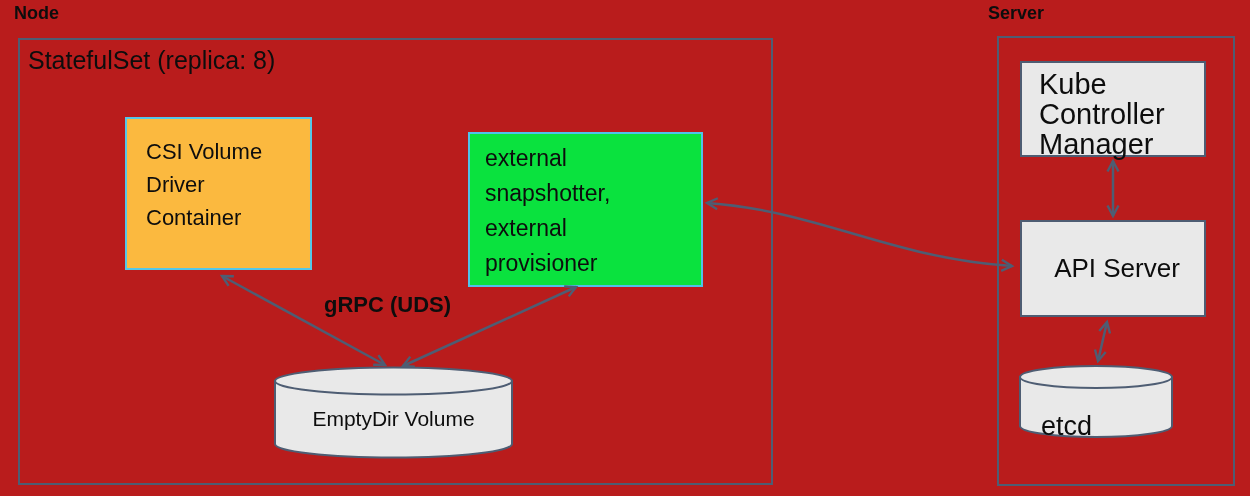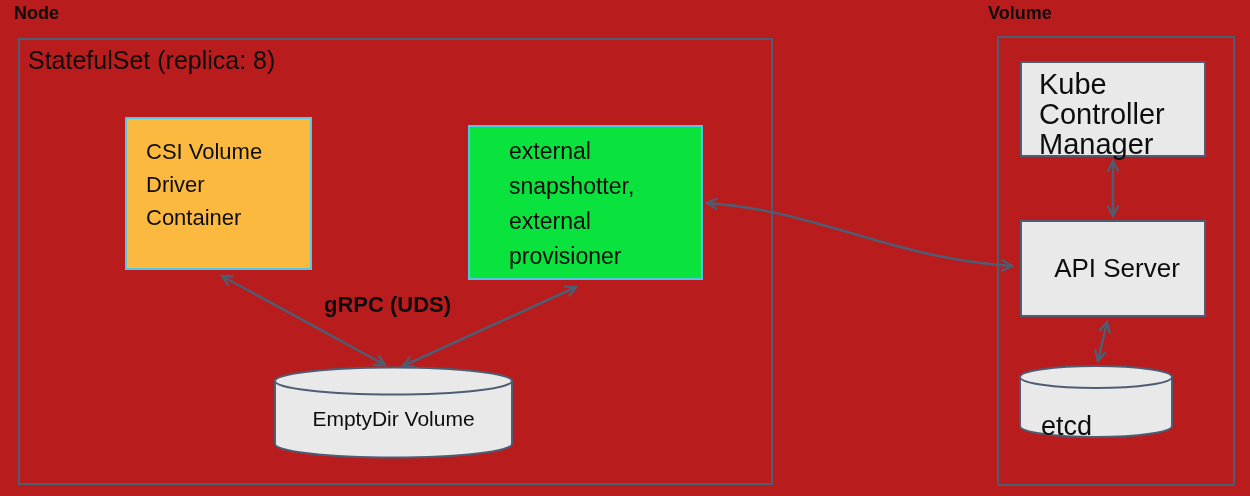--- a/index.html
+++ b/index.html
@@ -41,23 +41,24 @@
     color: #0d0d0d;
   }
   .csi-box {
     background: var(--csi-fill, #fbb93f);
     border: 2px solid var(--csi-border, #55c7e9);
     padding: 16px 8px 0 19px;
   }
   .sidecar-box {
     background: var(--sidecar-fill, #0ae23e);
     border: 2px solid var(--sidecar-border, #4fc3ea);
-    padding: 7px 8px 0 39px;
+    padding: 7px 8px 0 15px;
     font-size: 23px;
     line-height: 35px;
+    margin-top: 7px;
   }
   .gray-box {
     background: var(--gray-fill, #e9e9e9);
     border: 2px solid var(--outline, #4e5d73);
     white-space: pre-line;
     color: #0d0d0d;
   }
   .kcm-box {
     padding: 6px 6px 0 17px;
     font-size: 29px;
@@ -125,21 +126,21 @@
 Driver
 Container</div>
 
   <div class="abs fill-box sidecar-box" style="left:468px; top:125px; width:235px; height:155px;">external
 snapshotter,
 external
 provisioner</div>
 
   <div class="abs grpc-label" style="left:324px; top:292px;">gRPC (UDS)</div>
 
-  <div class="abs zone-label" style="left:988px; top:3px;">Volume</div>
+  <div class="abs zone-label" style="left:988px; top:3px;">Server</div>
 
   <div class="abs zone-box" style="left:997px; top:36px; width:238px; height:450px;"></div>
 
   <div class="abs gray-box kcm-box" style="left:1020px; top:61px; width:186px; height:96px;">Kube
 Controller
 Manager</div>
 
   <div class="abs gray-box api-box" style="left:1020px; top:220px; width:186px; height:97px;">API Server</div>
 
   <svg id="overlay-svg" viewBox="0 0 1250 496" xmlns="http://www.w3.org/2000/svg">

